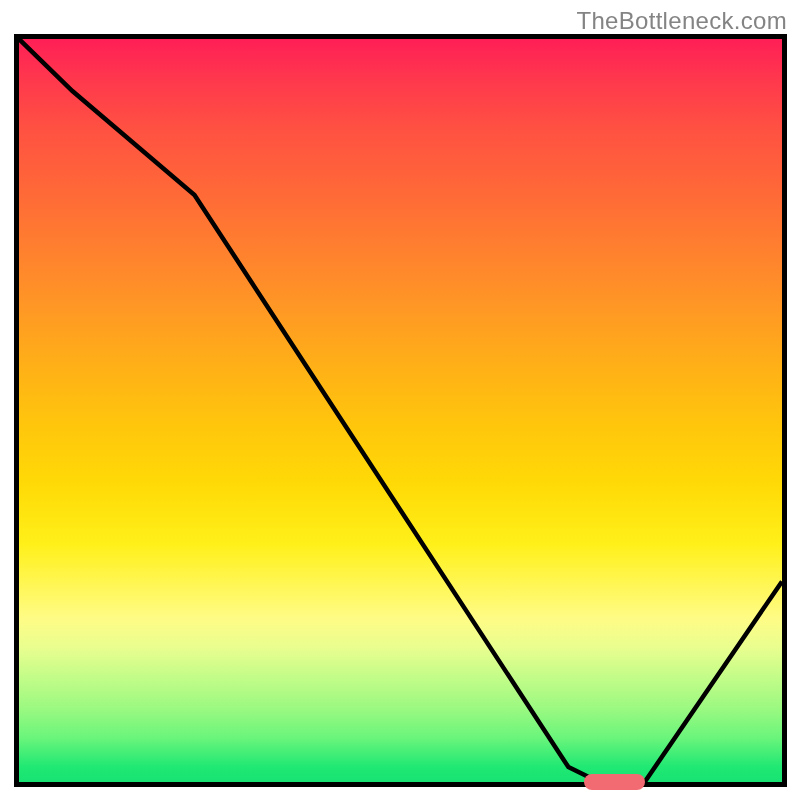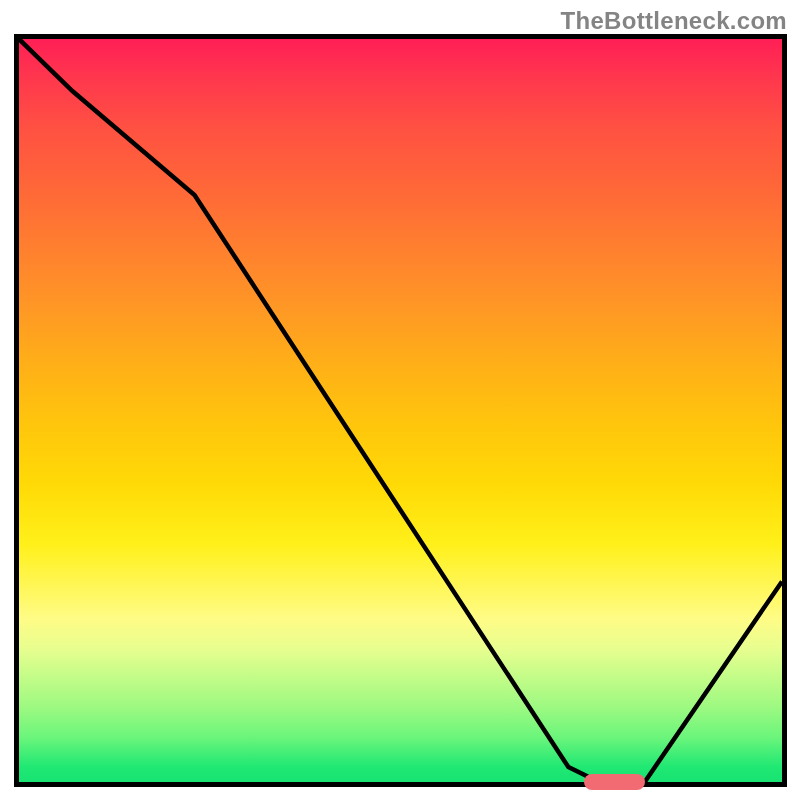--- a/index.html
+++ b/index.html
@@ -61,21 +61,21 @@
     height: 16px;
     border-radius: 8px;
     background: #f36b72;
   }
   .watermark {
     position: absolute;
     top: 7px;
     right: 13px;
     font-family: Arial, Helvetica, sans-serif;
     font-size: 24px;
-    font-weight: 700;
+    font-weight: 400;
     color: #848484;
     letter-spacing: 0.3px;
   }
 </style>
 </head>
 <body>
 
 <div class="watermark">TheBottleneck.com</div>
 
 <div class="frame">

